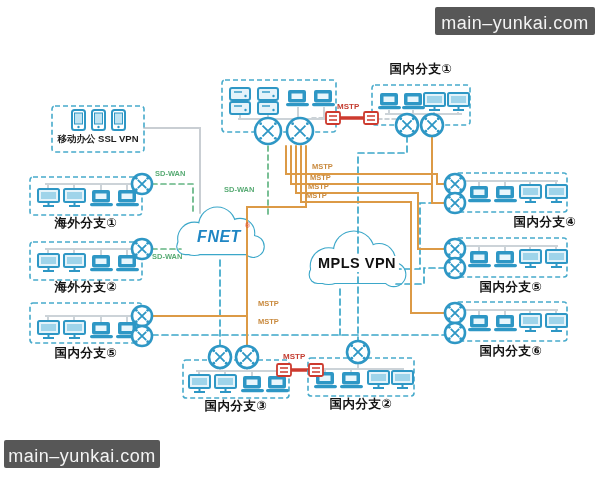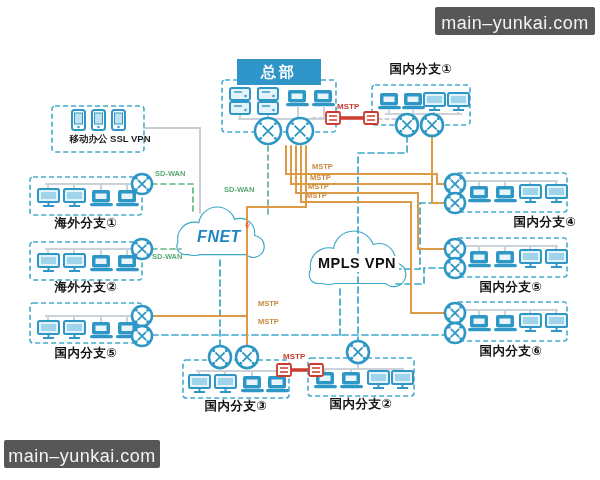--- a/index.html
+++ b/index.html
@@ -468,32 +468,31 @@
   <div id="labels">
       <div class="lab bl" style="left: 86px; top: 217px;">海外分支①</div>
       <div class="lab bl" style="left: 86px; top: 281px;">海外分支②</div>
       <div class="lab bl" style="left: 86px; top: 347px;">国内分支⑤</div>
       <div class="lab bl" style="left: 236px; top: 400px; text-align: center;">国内分支③</div>
       <div class="lab bl" style="left: 361px; top: 398px;">国内分支②</div>
       <div class="lab bl" style="left: 421px; top: 63px;">国内分支①</div>
       <div class="lab bl" style="left: 511px; top: 216px; margin-left: 34px;">国内分支④</div>
       <div class="lab bl" style="left: 511px; top: 281px;">国内分支⑤</div>
       <div class="lab bl" style="left: 511px; top: 345px;">国内分支⑥</div>
-      <div class="lab sl" style="left: 98px; top: 134px; margin-left: 12px;">移动办公 SSL VPN</div>
+      <div class="lab sl" style="left: 98px; top: 134px;">移动办公 SSL VPN</div>
       <div class="lab cl-m" style="left: 357px; top: 264px;">MPLS VPN</div>
       <div class="lab cl-f" style="left: 219px; top: 237px;">FNET</div>
       <div class="lab fm" style="left: 245px; top: 226px;">®</div>
       <div class="lab ll-g" style="left: 155px; top: 170px;">SD-WAN</div>
       <div class="lab ll-g" style="left: 224px; top: 186px;">SD-WAN</div>
       <div class="lab ll-g" style="left: 152px; top: 253px;">SD-WAN</div>
       <div class="lab ll-o" style="left: 312px; top: 163px;">MSTP</div>
       <div class="lab ll-o" style="left: 310px; top: 174px;">MSTP</div>
       <div class="lab ll-o" style="left: 308px; top: 183px;">MSTP</div>
       <div class="lab ll-o" style="left: 306px; top: 192px;">MSTP</div>
       <div class="lab ll-o" style="left: 258px; top: 300px;">MSTP</div>
       <div class="lab ll-o" style="left: 258px; top: 318px;">MSTP</div>
       <div class="lab ll-r" style="left: 337px; top: 103px;">MSTP</div>
       <div class="lab ll-r" style="left: 283px; top: 353px;">MSTP</div>
     </div>
-  <div id="hq-head">总部</div>
   <div id="wm-tr" class="wm">main–yunkai.com</div>
   <div id="wm-bl" class="wm">main–yunkai.com</div>
 </div>
 
 </body></html>

